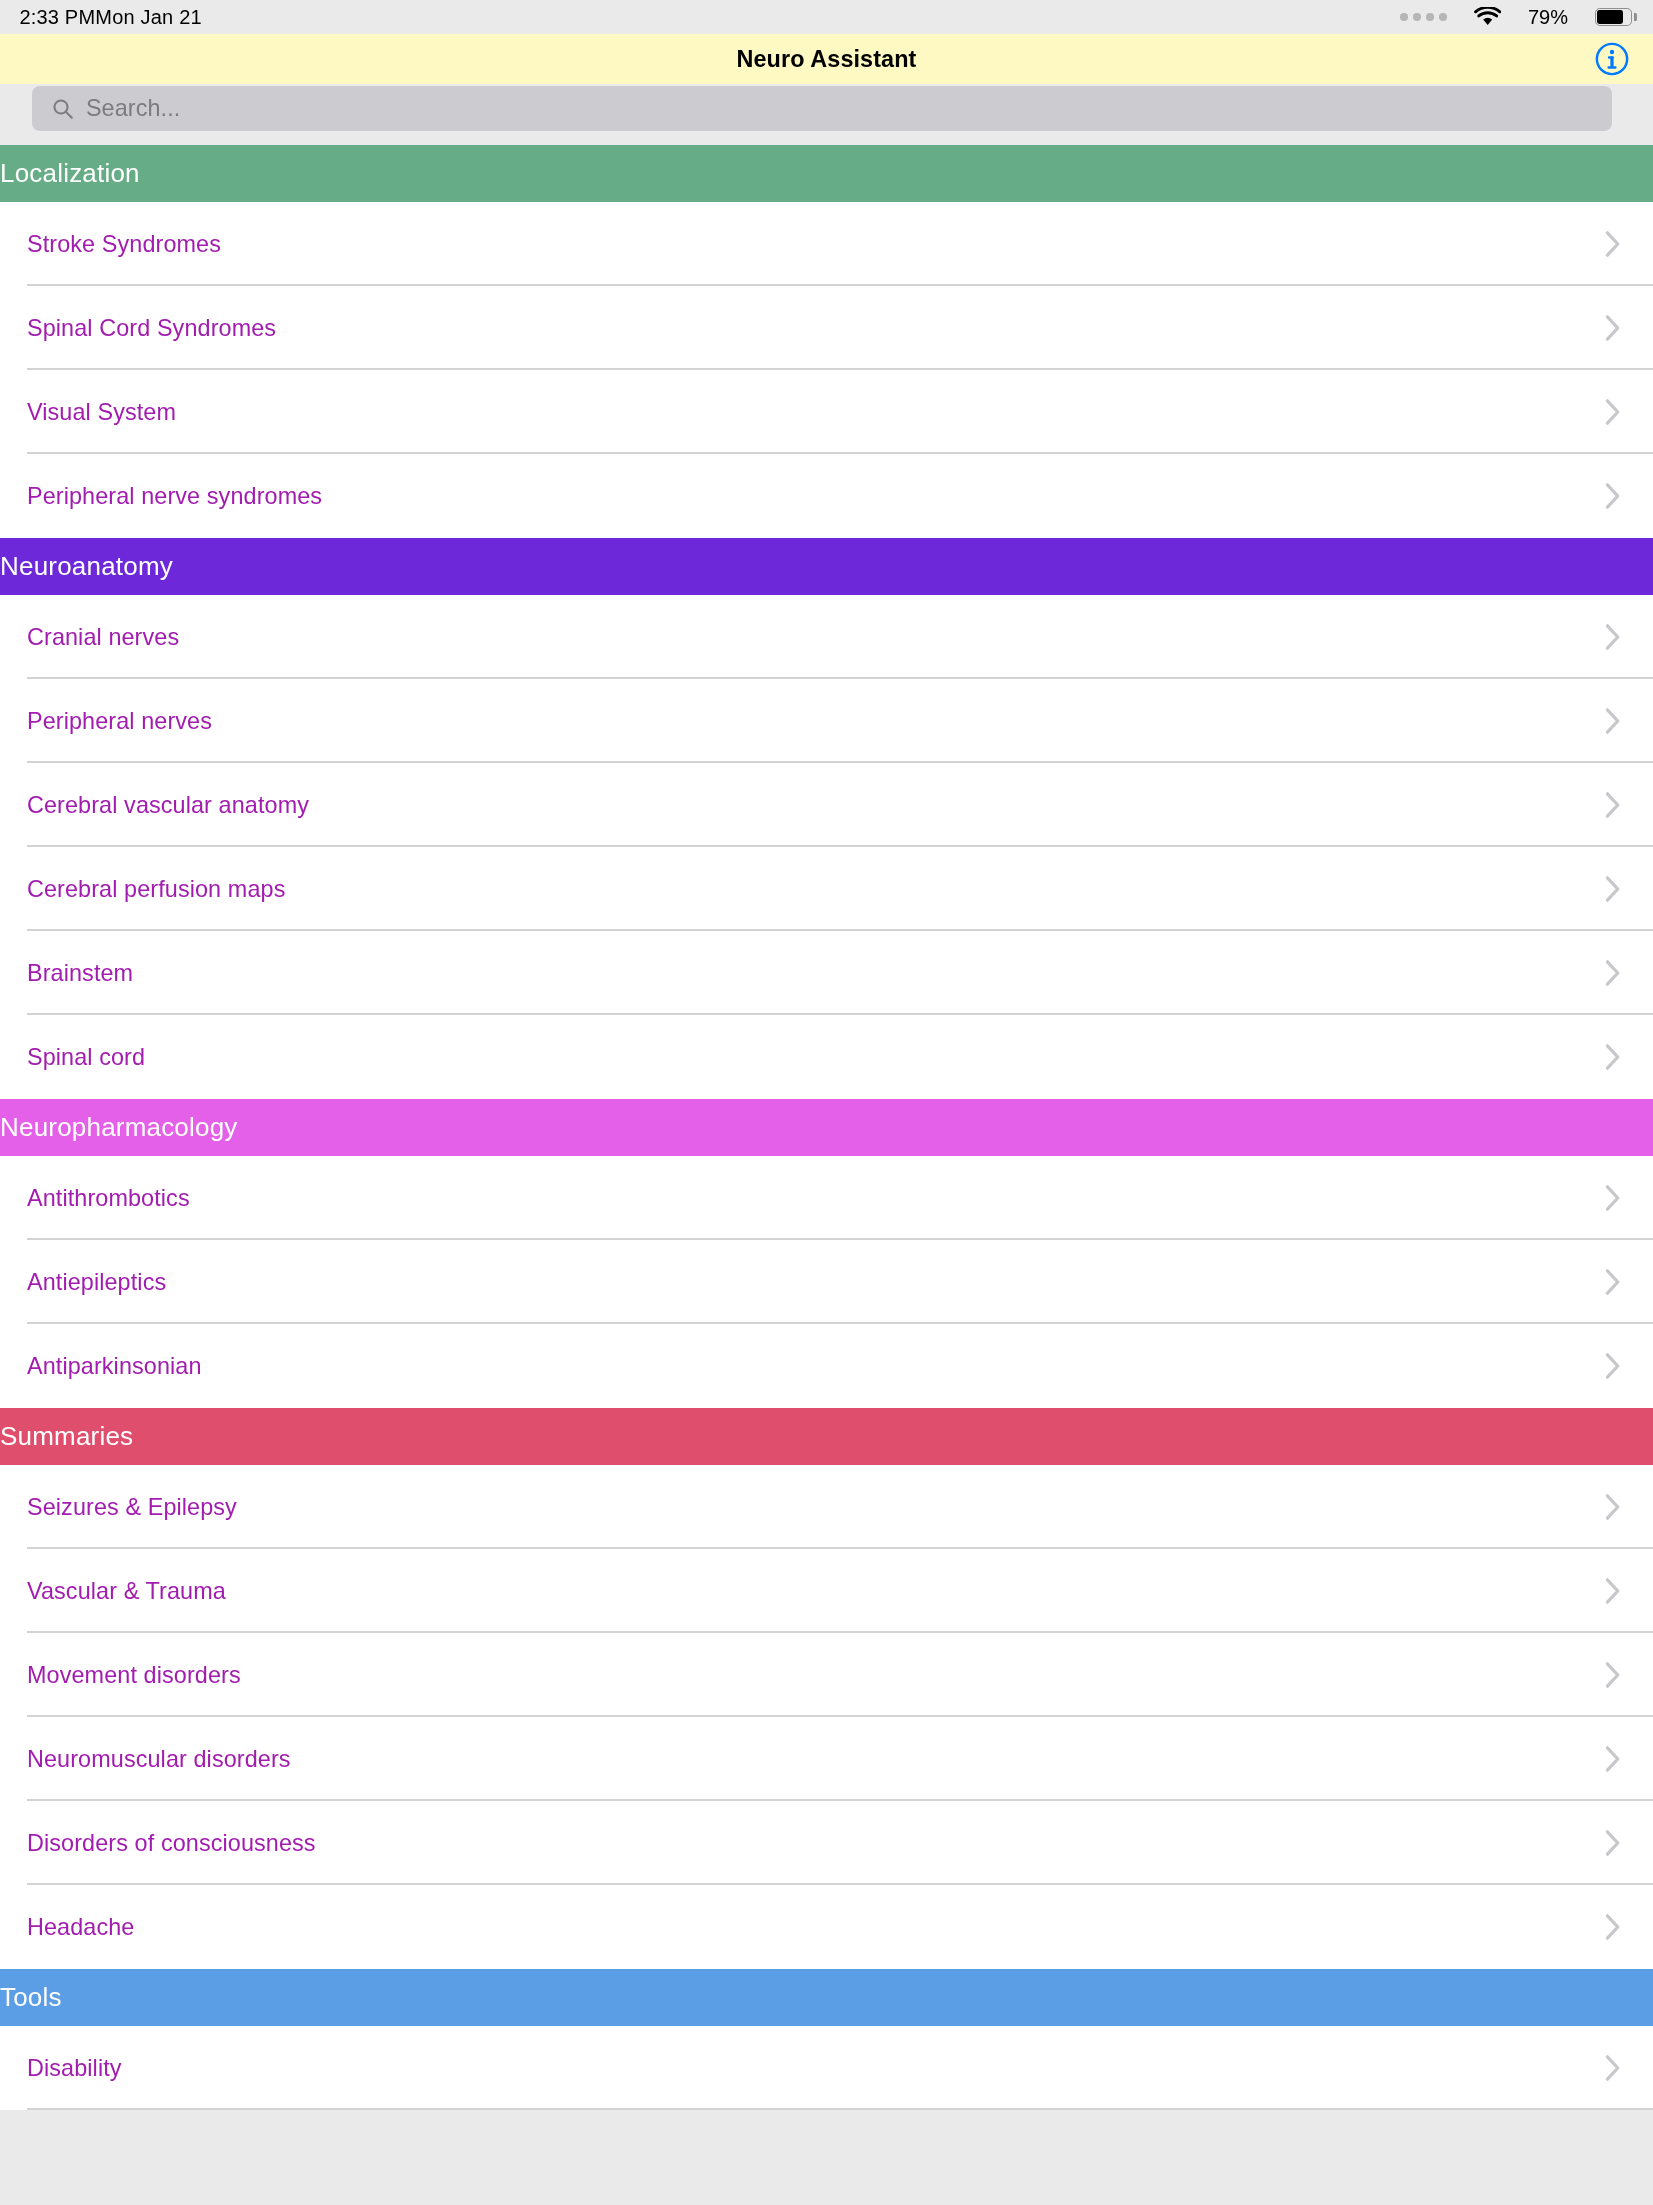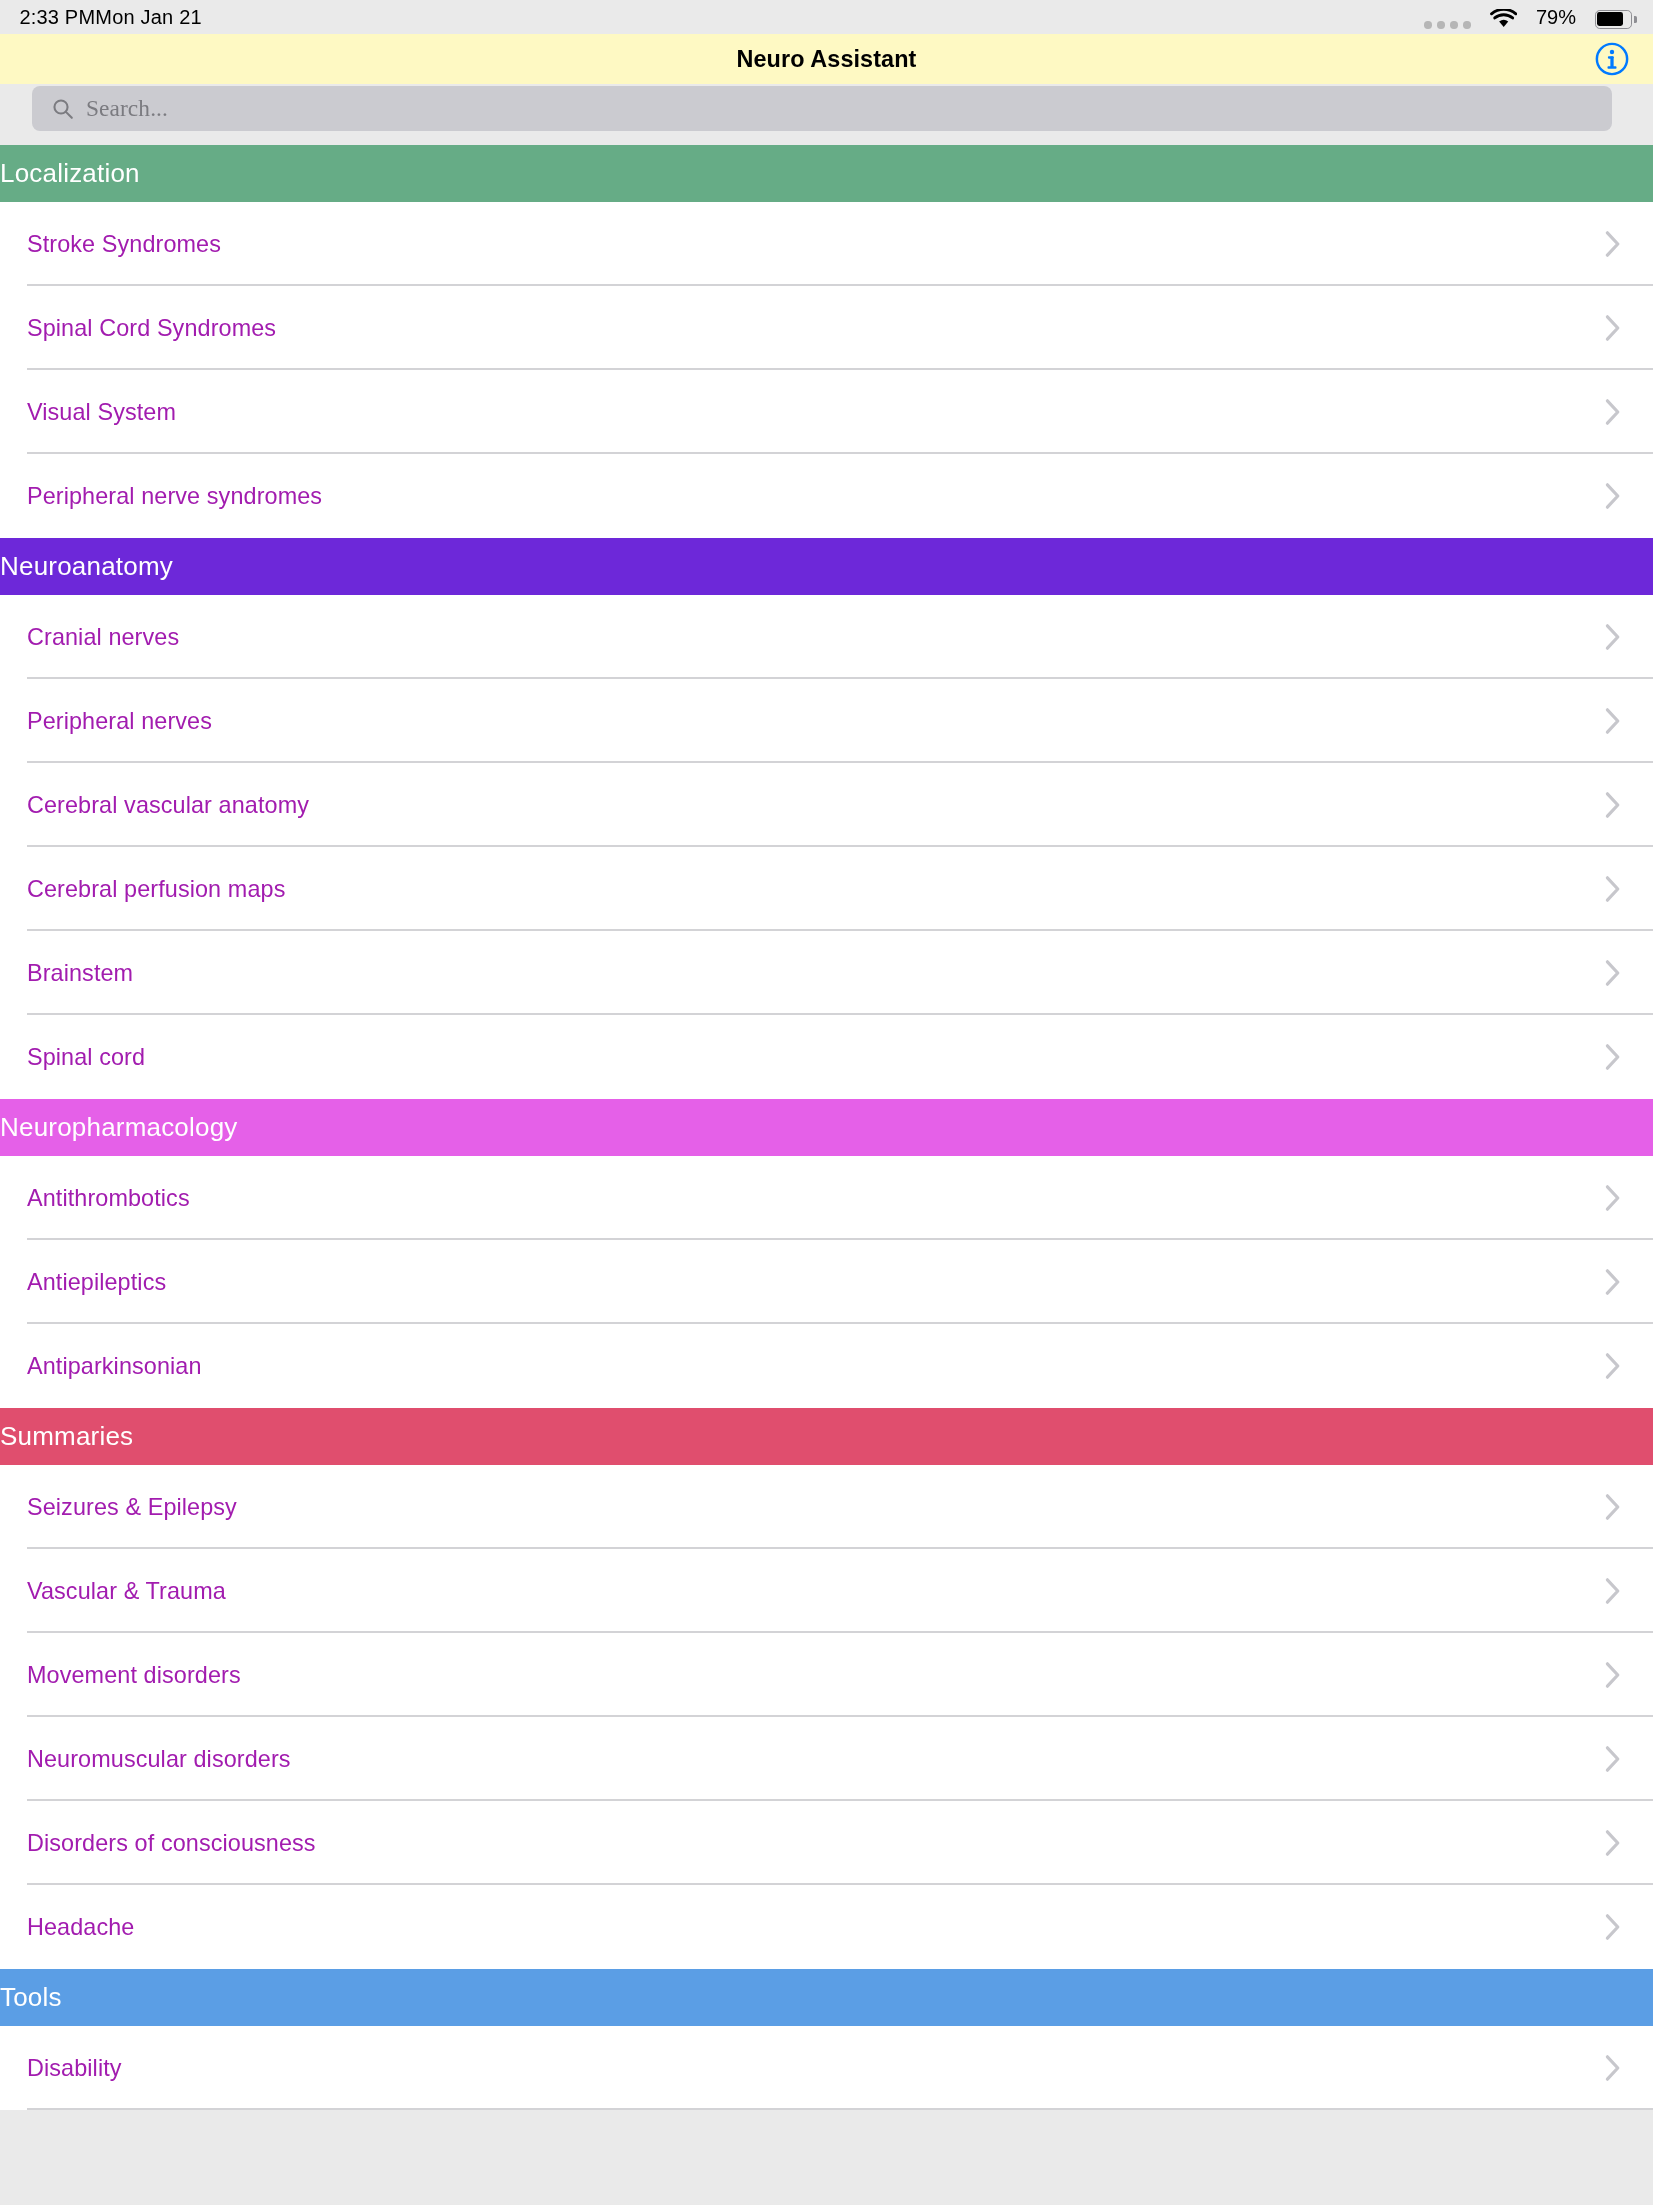--- a/index.html
+++ b/index.html
@@ -17,21 +17,21 @@
     height:34px; width:100%;
     background:#eaeaea;
     display:flex; align-items:center;
     padding:0 21px 0 19.4px;
     font-size:20px; color:#000;
   }
   .status-left{ display:flex; align-items:center; }
   .status-time{ font-weight:400; letter-spacing:0.2px; }
   .status-date{ font-weight:400; letter-spacing:0.2px; }
   .status-spacer{ flex:1; }
-  .status-right{ display:flex; align-items:flex-end; gap:19px; }
+  .status-right{ display:flex; align-items:center; gap:27px; }
   .dots{ display:flex; gap:5.7px; align-items:center; }
   .dots i{ width:7.3px; height:7.3px; border-radius:50%; background:#b6b6b6; display:block; }
   .wifi{ width:27.4px; height:20px; display:block; }
   .batt-pct{ font-size:20px; }
   .batt{ position:relative; width:37px; height:18.6px; }
   .batt-body{
     position:absolute; inset:0;
     border:1.6px solid #8e8e93; border-radius:4.8px;
   }
   .batt-fill{
@@ -62,21 +62,21 @@
   .search-wrap{
     height:61px; width:100%;
     background:#eaeaea;
     display:flex; align-items:center;
     padding:0 41px 11.3px 32px;
   }
   .search-field{
     flex:1; height:45px;
     background:#cbcbd0; border-radius:8px;
     display:flex; align-items:center;
-    padding:0 19.4px; cursor:text;font-family:Liberation Serif, serif;
+    padding:0 19.4px; cursor:text;
   }
   .search-icon{ width:24px; height:24px; flex:none; margin-right:10.5px; }
   .search-icon svg{ display:block; }
   .search-ph{ font-size:23.4px; color:#7b7b80; letter-spacing:0.1px; }
 
   
   .list{ width:100%; background:#ffffff; }
   .section-header{
     height:57px; width:100%;
     display:flex; align-items:center;

